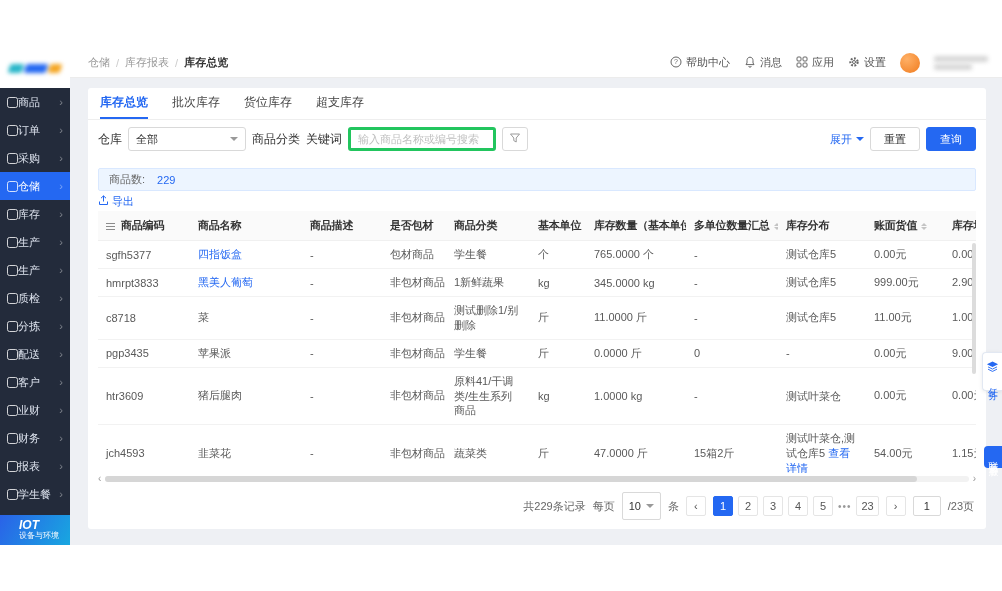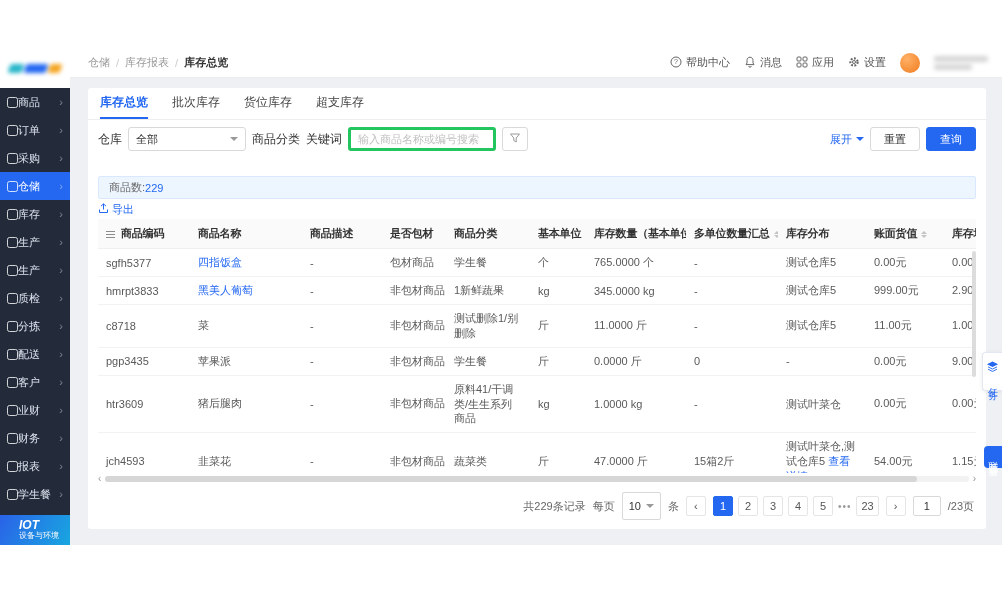--- a/index.html
+++ b/index.html
@@ -60,21 +60,21 @@
   .caret.blue{border-top-color:#2468f2;margin-left:2px;}
   .f-input{width:148px;height:24px;border:3px solid #22c55e;border-radius:3px;font-size:11px;padding:0 7px;color:#333;outline:none;}
   .f-input::placeholder{color:#bfbfbf;}
   .f-funnel{width:26px;height:24px;border:1px solid #d9d9d9;border-radius:3px;display:flex;align-items:center;justify-content:center;cursor:pointer;background:#fff;}
   .f-spacer{flex:1;}
   .f-expand{color:#2468f2;font-size:11px;display:inline-flex;align-items:center;gap:2px;cursor:pointer;flex:none;}
   .btn-plain{height:24px;padding:0 13px;border:1px solid #d9d9d9;background:#fff;border-radius:3px;font-size:11px;color:#333;cursor:pointer;}
   .btn-primary{height:24px;padding:0 13px;background:#2468f2;color:#fff;border:1px solid #2468f2;border-radius:3px;font-size:11px;cursor:pointer;}
 
   
-  .count-strip{margin:18px 10px 0 10px;height:23px;background:#edf5ff;border:1px solid #d9e8ff;border-radius:2px;display:flex;align-items:center;padding:0 10px;font-size:11px;color:#666;gap:0;flex:none;}
+  .count-strip{margin:10px 10px 0 10px;height:23px;background:#edf5ff;border:1px solid #d9e8ff;border-radius:2px;display:flex;align-items:center;padding:0 10px;font-size:11px;color:#666;gap:12px;flex:none;}
   .count-strip .count{color:#2468f2;}
 
   
   .export-row{display:flex;justify-content:flex-start;padding:3px 12px 2px 10px;flex:none;}
   .export{color:#2468f2;font-size:11px;display:inline-flex;align-items:center;gap:3px;cursor:pointer;}
 
   
   .table-zone{flex:1;margin:0 10px;overflow:hidden;position:relative;}
   table{border-collapse:collapse;table-layout:fixed;width:916px;}
   th,td{text-align:left;overflow:hidden;}

